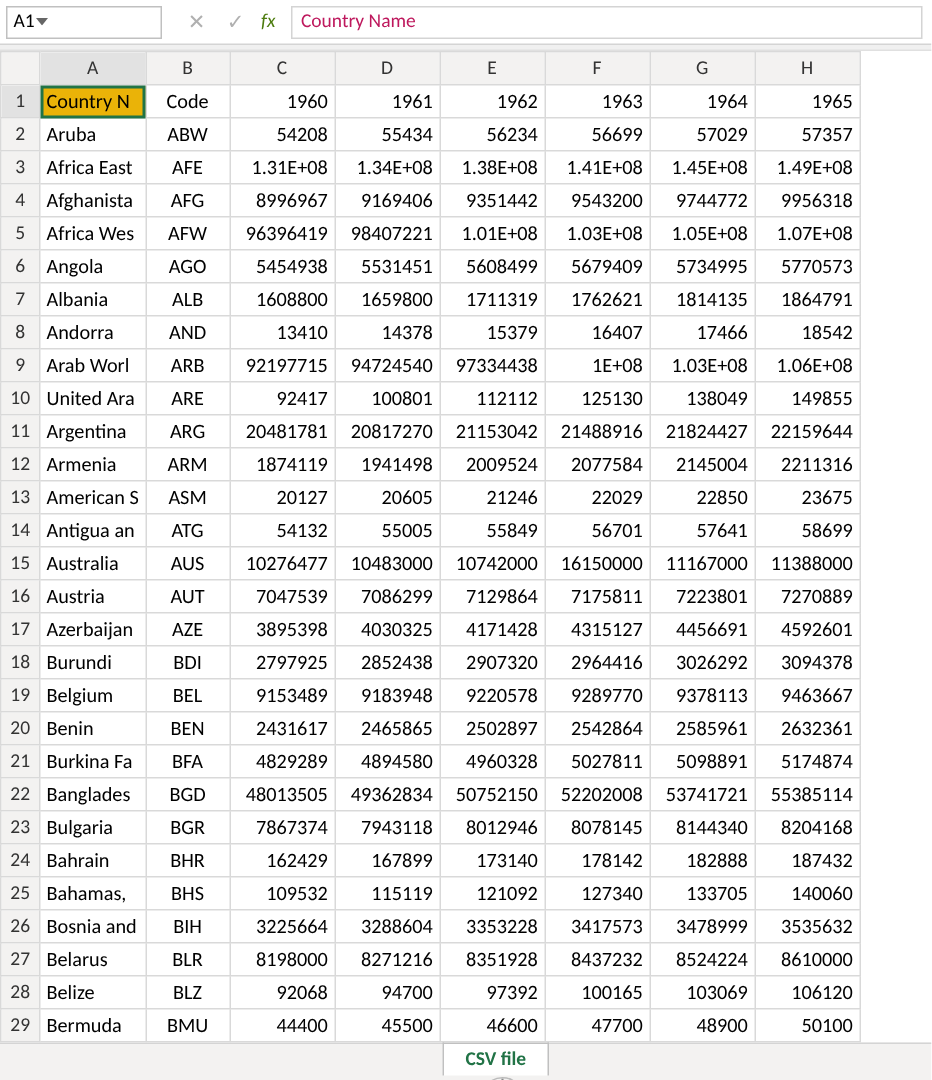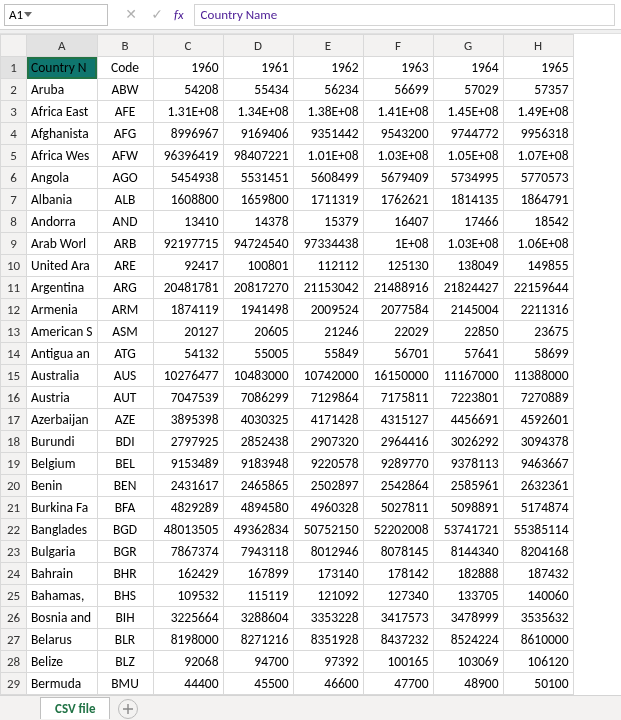--- a/index.html
+++ b/index.html
@@ -40,33 +40,33 @@
     gap: 8px;
     margin: 0 10px;
     color: #b0b0b0;
   }
   .fx-btn {
     width: 18px; text-align: center;
     font-size: 14px;
   }
   .fx-label {
     font-style: italic;
-    color: #4c1d95;
+    color: #4d7c0f;
     font-size: 13px;
     text-align: right;
   }
   .formula-input {
     flex: 1;
     height: 22px;
     border: 1px solid #d4d4d4;
     margin-right: 6px;
     padding: 0 6px;
     font-size: 13px;
     display: flex; align-items: center;
-    color: #4c1d95;
+    color: #be185d;
   }
   .scroll-area { height: 4px; background:#f0f0f0; border-bottom:1px solid #e0e0e0;}
   
   .sheet {
     overflow: hidden;
     width: 621px;
   }
   table.grid {
     border-collapse: collapse;
     table-layout: fixed;
@@ -97,33 +97,34 @@
     color: #333;
     font-size: 13px;
   }
   .colA { width: 70px; text-align: left; }
   .colB { width: 56px; text-align: center; }
   .colNum { width: 70px; text-align: right; }
   th.selcol, td.rowhead.selrow { background: #e2e2e2; }
   td.selected {
     outline: 2px solid #217346;
     outline-offset: -2px;
-    background: #0f766e;
+    background: #eab308;
     text-align: left;
   }
   
   
   .tabstrip {
     display: flex;
     align-items: center;
     height: 26px;
     border-top: 1px solid #d4d4d4;
     background: #f3f2f1;
     padding-left: 40px;
     gap: 0;
+    flex-direction: column;
   }
   .tab {
     padding: 3px 14px;
     background: #fff;
     border: 1px solid #c0c0c0;
     border-bottom: none;
     font-size: 13px;
     color: #217346;
     font-weight: bold;
     position: relative;

